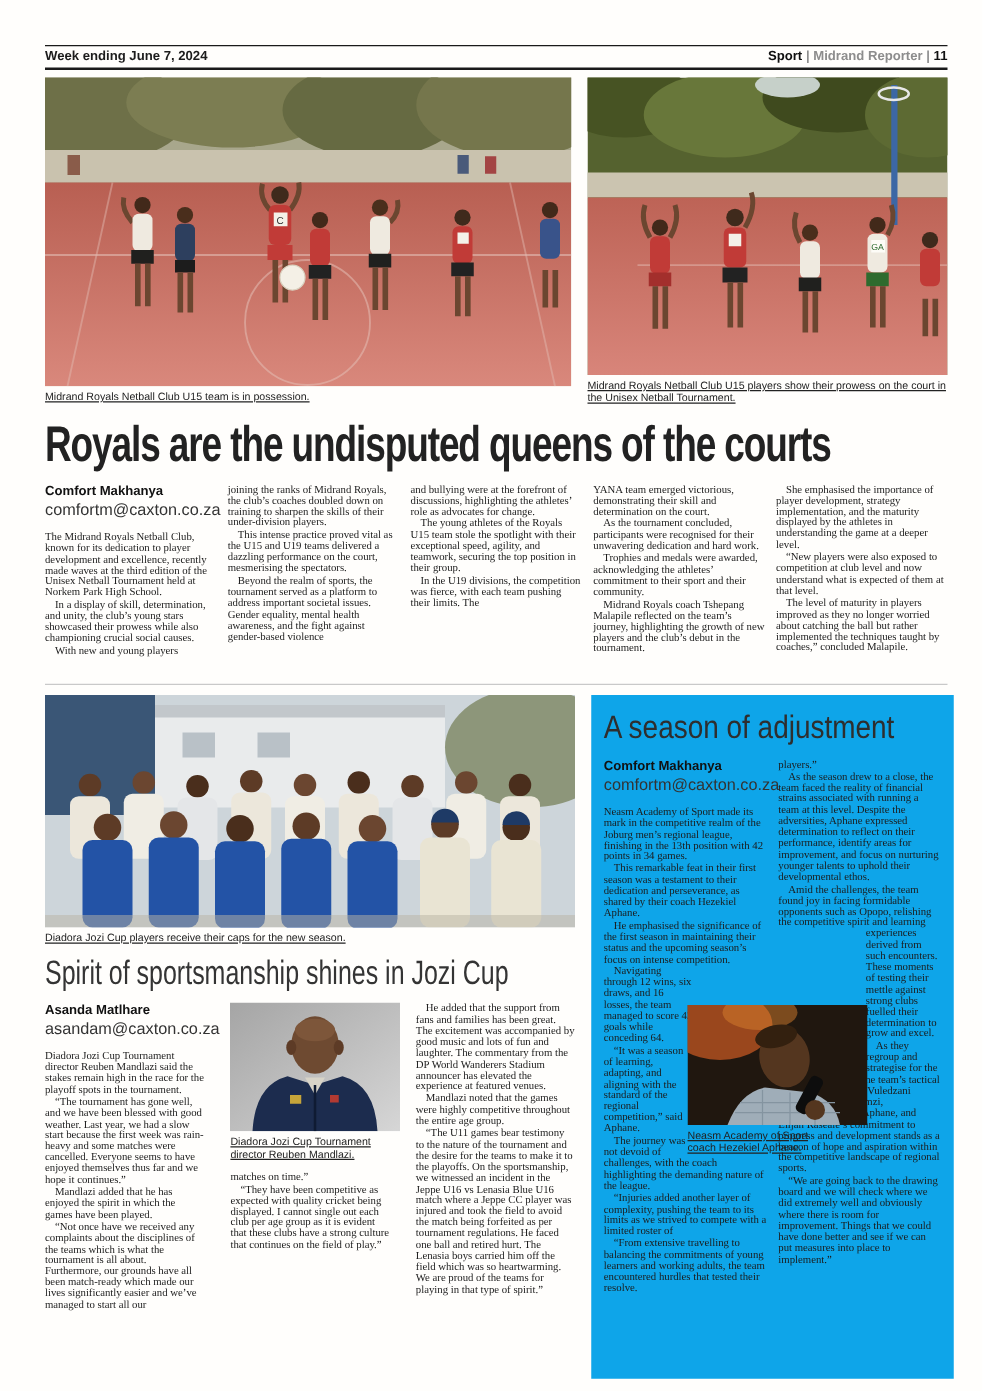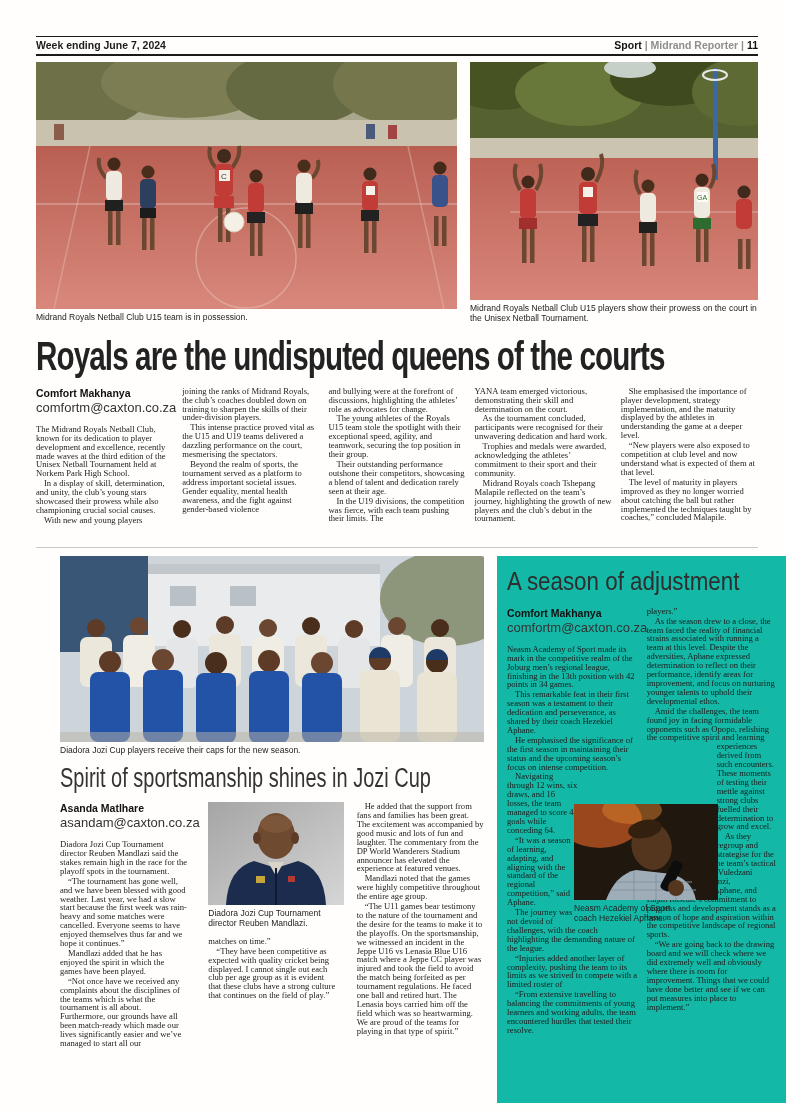--- a/index.html
+++ b/index.html
@@ -24,20 +24,21 @@
   .mast-right b { color:#111; }
   .mast-light { color:#8d8d8d; font-weight:bold; }
 
   
   .lead-row { display:flex; gap:13px; margin-top:6px; align-items:flex-start; }
   figure { margin:0; }
   .ph { display:block; }
   figcaption, .cap {
     font-size:8.5px; line-height:1.22; color:#222; margin-top:3px;
     font-family:"Liberation Sans", sans-serif;
+    text-decoration:underline;
   }
 
   
   h1.main-head {
     font-size:40px; font-weight:700; color:#222; letter-spacing:-1.2px;
     margin:10px 0 2px; white-space:nowrap;
     transform:scaleX(.74); transform-origin:0 50%;
   }
   h2.sub-head {
     font-size:27px; font-weight:400; color:#343434;
@@ -62,28 +63,28 @@
   }
   .bodytext p + p, .bodytext p.ind { text-indent:8px; }
 
   .cols5 { display:flex; gap:9px; margin-top:8px; min-height:150px; }
   .cols5 .col { flex:1; min-width:0; }
 
   .section-rule { border:none; border-top:1px solid #c9c9c9; margin:10px 0 8px; }
 
   
   .lower { display:flex; gap:13px; align-items:flex-start; }
-  .lower-left { flex:0 0 424px; width:424px;margin-left:24px; }
+  .lower-left { flex:0 0 424px; width:424px; }
   .jozi-cols { display:flex; gap:21px; margin-top:2px; }
   .jozi-cols .col { flex:1; min-width:0; }
   .mandlazi-fig { margin:0 0 8px; }
 
   .season-box {
     flex:1; position:relative; height:547px;
-    background:#14b8a6; padding:8px 10px 10px;
+    background:#0ea5e9; padding:8px 10px 10px;
   }
   .season-cols { display:flex; gap:9px; }
   .season-cols .col { flex:1; min-width:0; }
   .aphane-fig { position:absolute; left:77px; top:248px; width:144px; }
   .aphane-fig figcaption { width:120px; }
 
   
   .spcR { float:right; width:58px; height:150px; }
   .spcL { float:left; width:70px; height:113px; }
 </style>
@@ -268,21 +269,20 @@
         <p>With new and young players</p>
       </div>
       <div class="col">
         <p>joining the ranks of Midrand Royals, the club’s coaches doubled down on training to sharpen the skills of their under-division players.</p>
         <p>This intense practice proved vital as the U15 and U19 teams delivered a dazzling performance on the court, mesmerising the spectators.</p>
         <p>Beyond the realm of sports, the tournament served as a platform to address important societal issues. Gender equality, mental health awareness, and the fight against gender-based violence</p>
       </div>
       <div class="col">
         <p>and bullying were at the forefront of discussions, highlighting the athletes’ role as advocates for change.</p>
         <p>The young athletes of the Royals U15 team stole the spotlight with their exceptional speed, agility, and teamwork, securing the top position in their group.</p>
-        <p>Their outstanding performance outshone their competitors, showcasing a blend of talent and dedication rarely seen at their age.</p>
         <p>In the U19 divisions, the competition was fierce, with each team pushing their limits. The</p>
       </div>
       <div class="col">
         <p>YANA team emerged victorious, demonstrating their skill and determination on the court.</p>
         <p>As the tournament concluded, participants were recognised for their unwavering dedication and hard work.</p>
         <p>Trophies and medals were awarded, acknowledging the athletes’ commitment to their sport and their community.</p>
         <p>Midrand Royals coach Tshepang Malapile reflected on the team’s journey, highlighting the growth of new players and the club’s debut in the tournament.</p>
       </div>
       <div class="col">
         <p class="ind">She emphasised the importance of player development, strategy implementation, and the maturity displayed by the athletes in understanding the game at a deeper level.</p>

